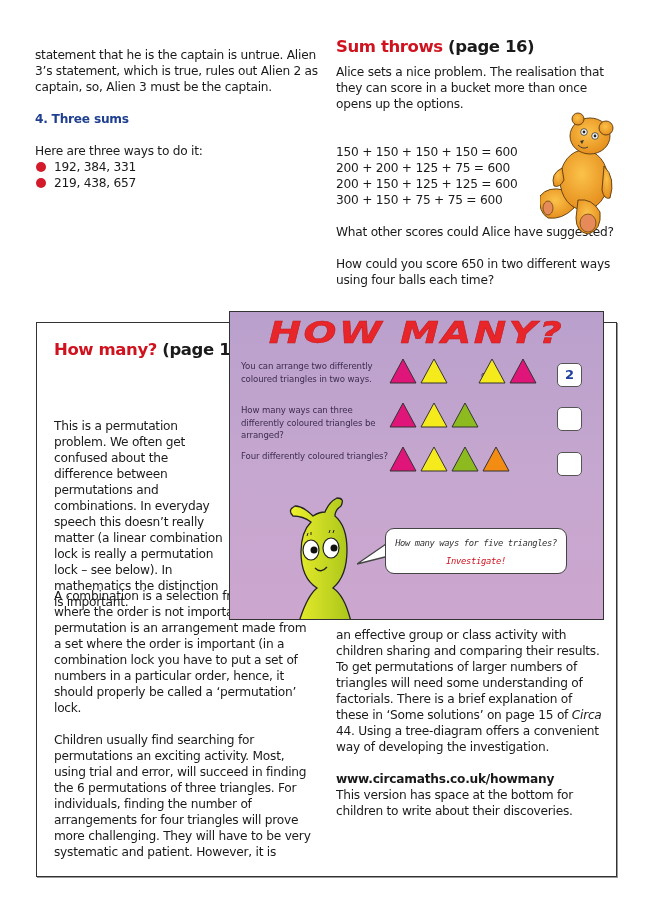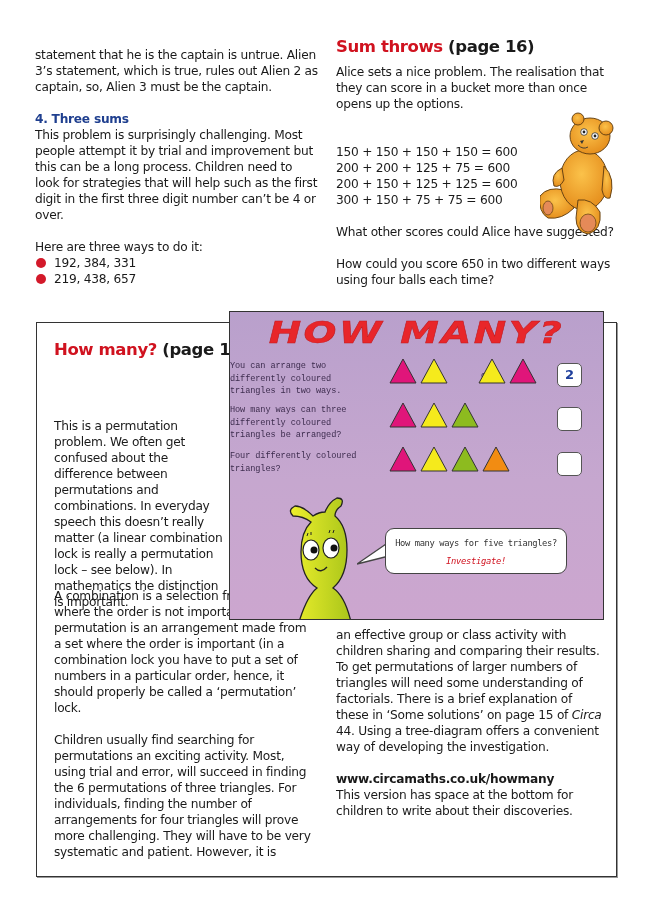--- a/index.html
+++ b/index.html
@@ -32,39 +32,38 @@
   #box-title { left: 54px; top: 340px; }
 
   #left-col-a { left: 54px; top: 418px; width: 175px; }
   #left-col-b { left: 54px; top: 588px; width: 262px; }
   #right-col { left: 336px; top: 627px; width: 270px; }
   .url { font-weight: bold; }
 
   
   #panel { left: 229px; top: 311px; width: 375px; height: 309px; background: linear-gradient(180deg,#b9a0cc 0%, #c6a7cf 55%, #cca6cf 100%); border: 1.5px solid #333; box-sizing: border-box; overflow: hidden; }
   #panel-title { position: absolute; left: 0; width: 100%; top: 2px; text-align: center; font-family: "DejaVu Sans", sans-serif; font-weight: bold; font-style: italic; font-size: 31px; letter-spacing: 2px; color: #e8262a; transform: scaleX(1.25); transform-origin: center; -webkit-text-stroke: 0.5px #c01a1f; }
-  .q { position: absolute; left: 0; font-size: 8.6px; line-height: 12.5px; color: #3d2c4e; width: 150px; letter-spacing: -0.1px; font-family: Liberation Mono, monospace; }
+  .q { position: absolute; left: 11px; font-size: 8.6px; line-height: 12.5px; color: #3d2c4e; width: 150px; letter-spacing: -0.1px; }
   .tri { position: absolute; }
   .or { position: absolute; font-size: 8.5px; color: #3d2c4e; margin-left: 27px; }
   .ans { position: absolute; left: 327px; width: 25px; height: 24px; background: #fff; border: 1.5px solid #555; border-radius: 5px; box-sizing: border-box; text-align: center; font-size: 13px; font-weight: bold; color: #1f3f9c; line-height: 22px; }
 
   #bubble { position: absolute; left: 155px; top: 216px; width: 182px; height: 46px; background: #fff; border: 1.4px solid #444; border-radius: 9px; box-sizing: border-box; text-align: center; font-family: "DejaVu Sans Mono", monospace; }
-  #bubble .l1 { font-size: 8.8px; color: #333; margin-top: 9px; letter-spacing: -0.4px; }
+  #bubble .l1 { font-size: 8.8px; color: #333; margin-top: 9px; letter-spacing: -0.4px; font-style: italic; }
   #bubble .l2 { font-size: 8.8px; color: #d0121f; font-style: italic; margin-top: 8px; letter-spacing: -0.3px; }
   #alien { position: absolute; left: 55px; top: 180px; width: 100px; height: 130px; }
   #bubble-tail { position: absolute; left: 127px; top: 228px; width: 32px; height: 30px; }
 </style>
 </head>
 <body>
 
 <div id="left-top" class="abs txt">
   <p>statement that he is the captain is untrue. Alien 3’s statement, which is true, rules out Alien 2 as captain, so, Alien 3 must be the captain.</p>
   <p style="height:16px"></p>
   <p class="blue-head">4. Three sums</p>
-  <p style="width:284px">This problem is surprisingly challenging. Most people attempt it by trial and improvement but this can be a long process. Children need to look for strategies that will help such as the first digit in the first three digit number can’t be 4 or over.</p>
   <p style="height:16px"></p>
   <p>Here are three ways to do it:</p>
   <ul class="bullets">
     <li><span class="dot" style="background: rgb(211, 25, 42);"></span><span>192, 384, 331</span></li>
     <li><span class="dot" style="background: rgb(211, 25, 42);"></span><span>219, 438, 657</span></li>
   </ul>
 </div>
 
 <div id="right-top" class="abs txt">
   <p class="sec-title" style="margin-top:-3px;margin-bottom:7px">

